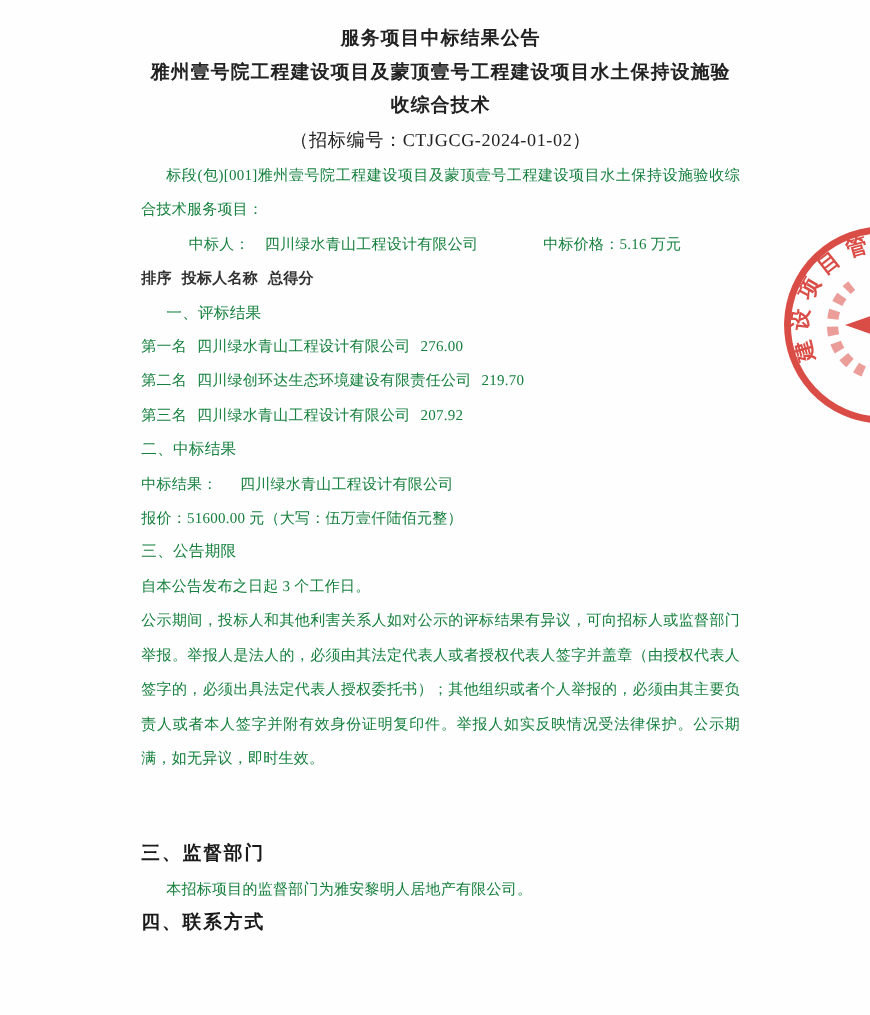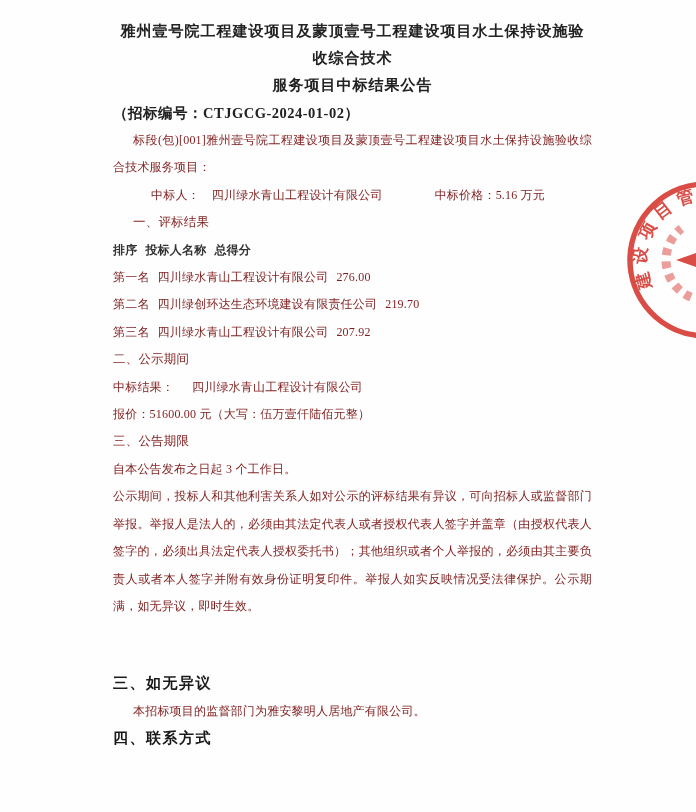--- a/index.html
+++ b/index.html
@@ -16,38 +16,38 @@
     padding:18px 104px 0 113px;
   }
   .title-line{
     text-align:center;
     font-size:15px;font-weight:bold;
     letter-spacing:1px;
     line-height:27px;
     color:#222;
   }
   .tender-line{
-    text-align:left;
-    font-size:14.5px;font-weight:bold;
+    text-align:center;
+    font-size:14.5px;font-weight:normal;
     letter-spacing:0.5px;
     line-height:28px;
     color:#222;
   }
   .sec-heading{
     font-size:15px;font-weight:bold;
     letter-spacing:1.5px;
     line-height:27.4px;
     color:#1a1a1a;
   }
   .mt-big{margin-top:29px;}
   .body-line{
     font-size:12px;
     line-height:27.4px;
     letter-spacing:0.2px;
-    color:#7f1d1d;
+    color:#15803d;
   }
   .indent-1{padding-left:20px;}
   .indent-2{padding-left:38px;}
   .justified{text-align:justify;}
   .gap-sm{display:inline-block;width:12px;}
   .gap-md{display:inline-block;width:18px;}
   .gap-lg{display:inline-block;width:52px;}
   .row-gap{display:inline-block;width:8px;}
   .supervision-heading{margin-top:50px;}
   .stamp{
@@ -64,63 +64,63 @@
     font-size:17px;
     letter-spacing:6.5px;
   }
 </style>
 </head>
 <body>
 
 <div class="page">
   <div class="content">
 
+    <div class="title-line">服务项目中标结果公告</div>
     <div class="title-line">雅州壹号院工程建设项目及蒙顶壹号工程建设项目水土保持设施验收综合技术</div>
-    <div class="title-line">服务项目中标结果公告</div>
     <div class="tender-line">（招标编号：CTJGCG-2024-01-02）</div>
 
 
     <div class="body-line justified" style="text-indent:20px;">标段(包)[001]雅州壹号院工程建设项目及蒙顶壹号工程建设项目水土保持设施验收综合技术服务项目：</div>
 
     <div class="body-line indent-2">
       <span>中标人：</span><span class="gap-sm"></span><span>四川绿水青山工程设计有限公司</span><span class="gap-lg"></span><span>中标价格：</span><span>5.16 万元</span>
     </div>
 
 
-    <div class="body-line indent-1" style="font-size:12.5px;">一、评标结果</div>
-
     <div class="body-line" style="font-weight:bold;color:#333;">
       <span>排序</span><span class="row-gap"></span><span>投标人名称</span><span class="row-gap"></span><span>总得分</span>
     </div>
+
+    <div class="body-line indent-1" style="font-size:12.5px;">一、评标结果</div>
 
     <div class="body-line">
       <span>第一名</span><span class="row-gap"></span><span>四川绿水青山工程设计有限公司</span><span class="row-gap"></span><span>276.00</span>
     </div>
     <div class="body-line">
       <span>第二名</span><span class="row-gap"></span><span>四川绿创环达生态环境建设有限责任公司</span><span class="row-gap"></span><span>219.70</span>
     </div>
     <div class="body-line">
       <span>第三名</span><span class="row-gap"></span><span>四川绿水青山工程设计有限公司</span><span class="row-gap"></span><span>207.92</span>
     </div>
 
-    <div class="body-line" style="font-size:12.5px;">二、公示期间</div>
+    <div class="body-line" style="font-size:12.5px;">二、中标结果</div>
 
     <div class="body-line">
       <span>中标结果：</span><span class="gap-md"></span><span>四川绿水青山工程设计有限公司</span>
     </div>
 
     <div class="body-line">报价：51600.00 元（大写：伍万壹仟陆佰元整）</div>
 
     <div class="body-line" style="font-size:12.5px;">三、公告期限</div>
 
     <div class="body-line">自本公告发布之日起 3 个工作日。</div>
 
     <div class="body-line justified">公示期间，投标人和其他利害关系人如对公示的评标结果有异议，可向招标人或监督部门举报。举报人是法人的，必须由其法定代表人或者授权代表人签字并盖章（由授权代表人签字的，必须出具法定代表人授权委托书）；其他组织或者个人举报的，必须由其主要负责人或者本人签字并附有效身份证明复印件。举报人如实反映情况受法律保护。公示期满，如无异议，即时生效。</div>
 
-    <div class="sec-heading supervision-heading">三、如无异议</div>
+    <div class="sec-heading supervision-heading">三、监督部门</div>
 
     <div class="body-line indent-1">本招标项目的监督部门为雅安黎明人居地产有限公司。</div>
 
     <div class="sec-heading">四、联系方式</div>
 
   </div>
 
   <div class="stamp">
     <svg width="212" height="212" viewBox="0 0 212 212">
       <g transform="rotate(2 106 106)">

